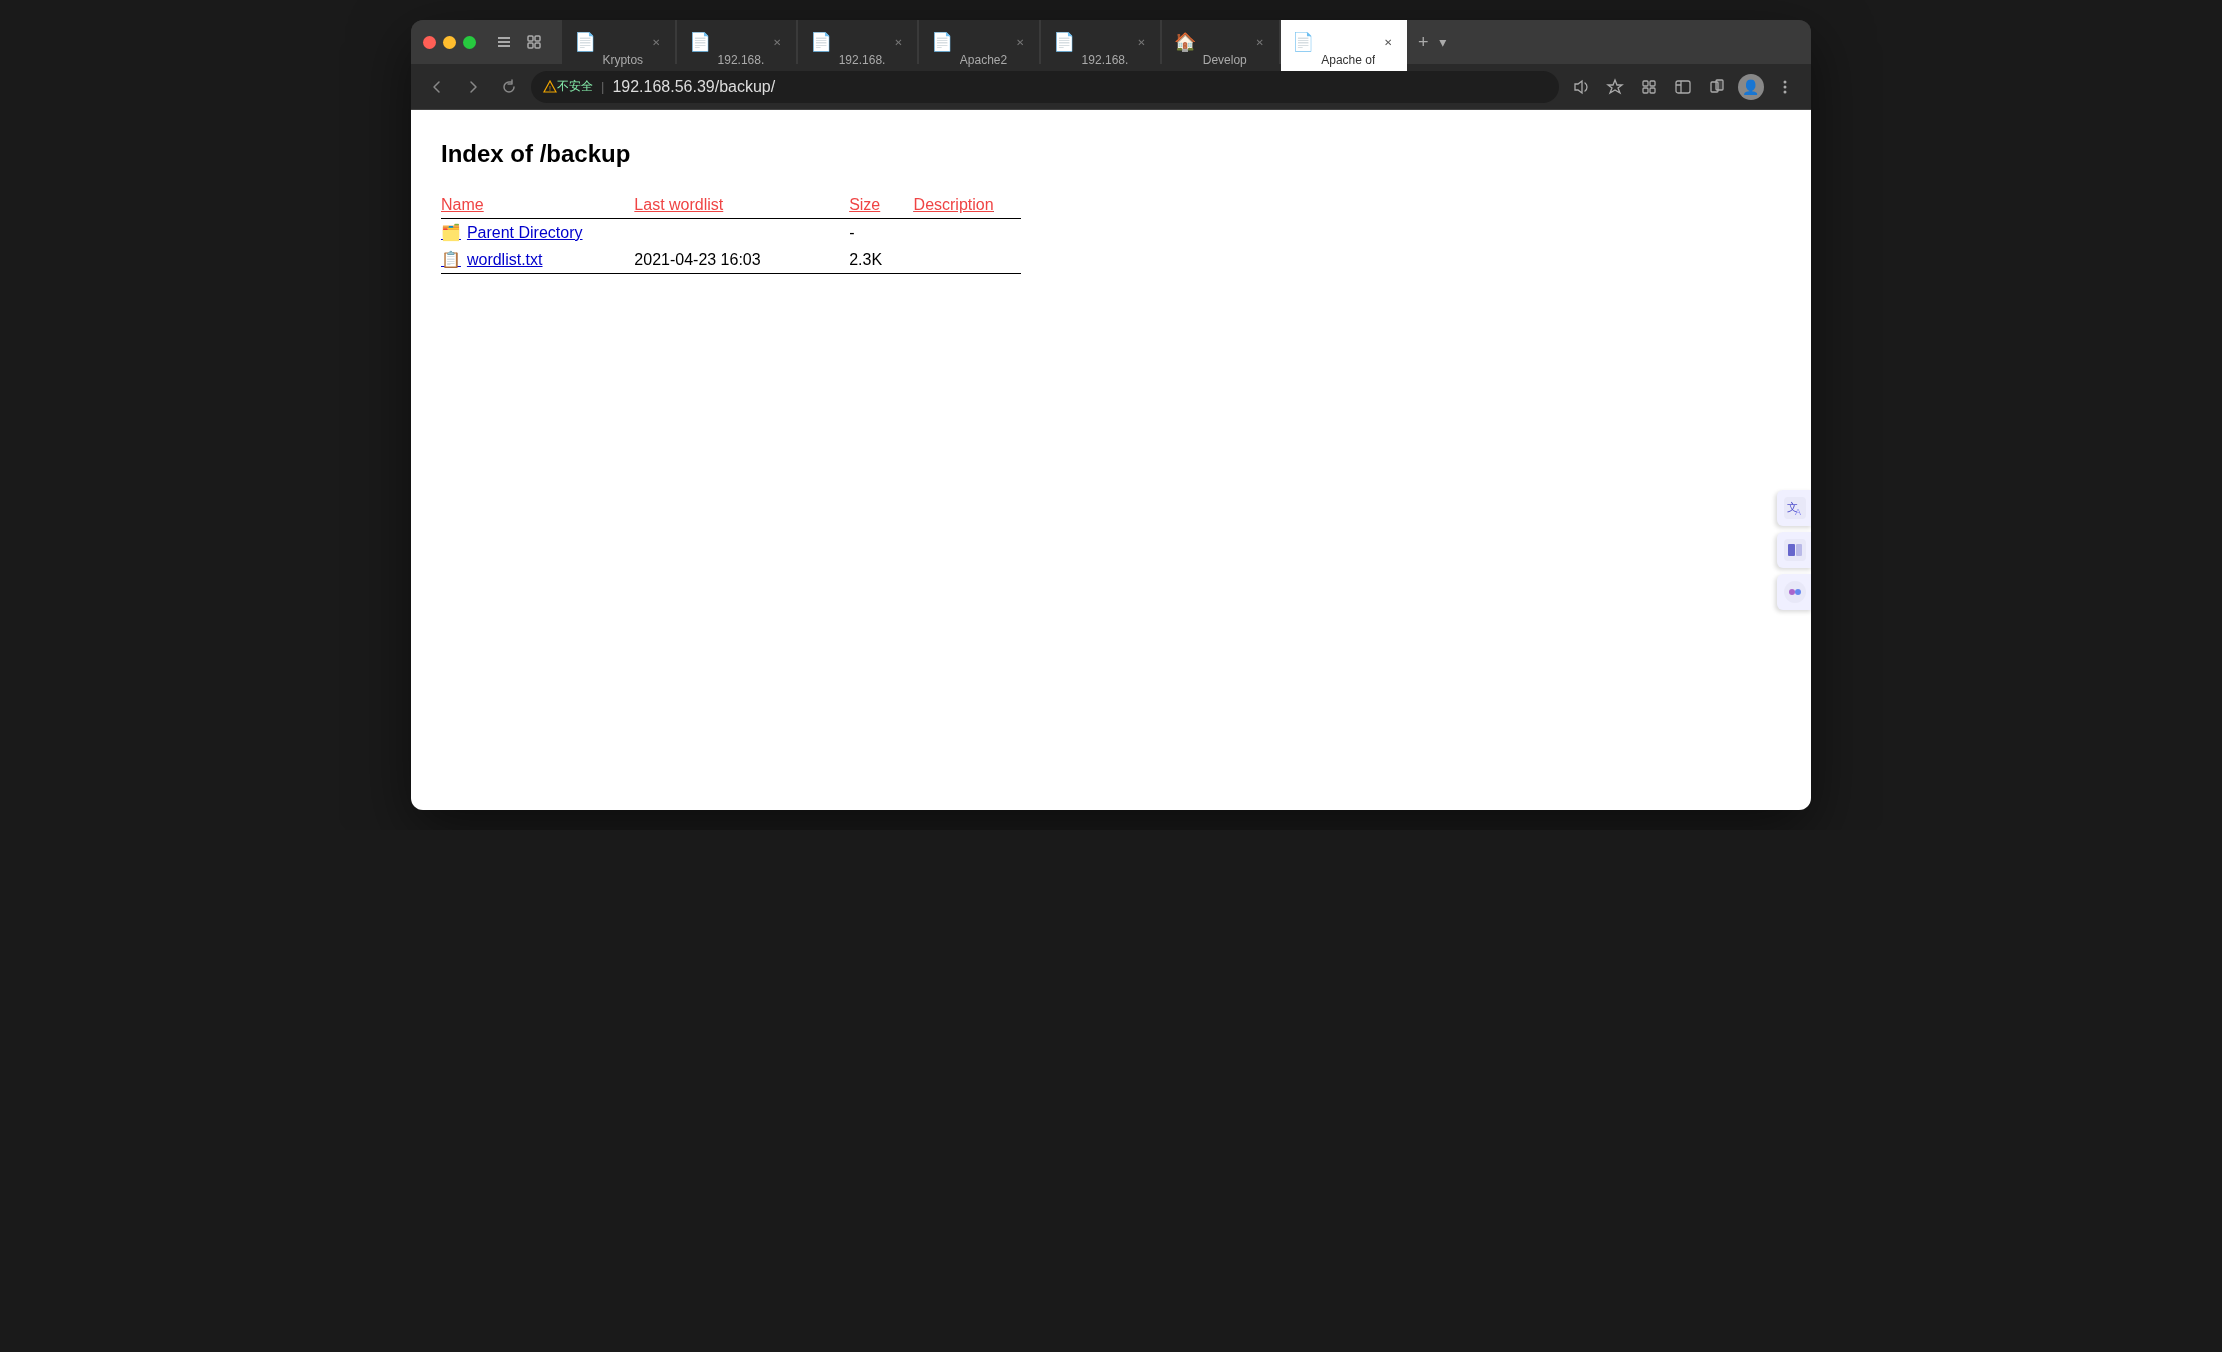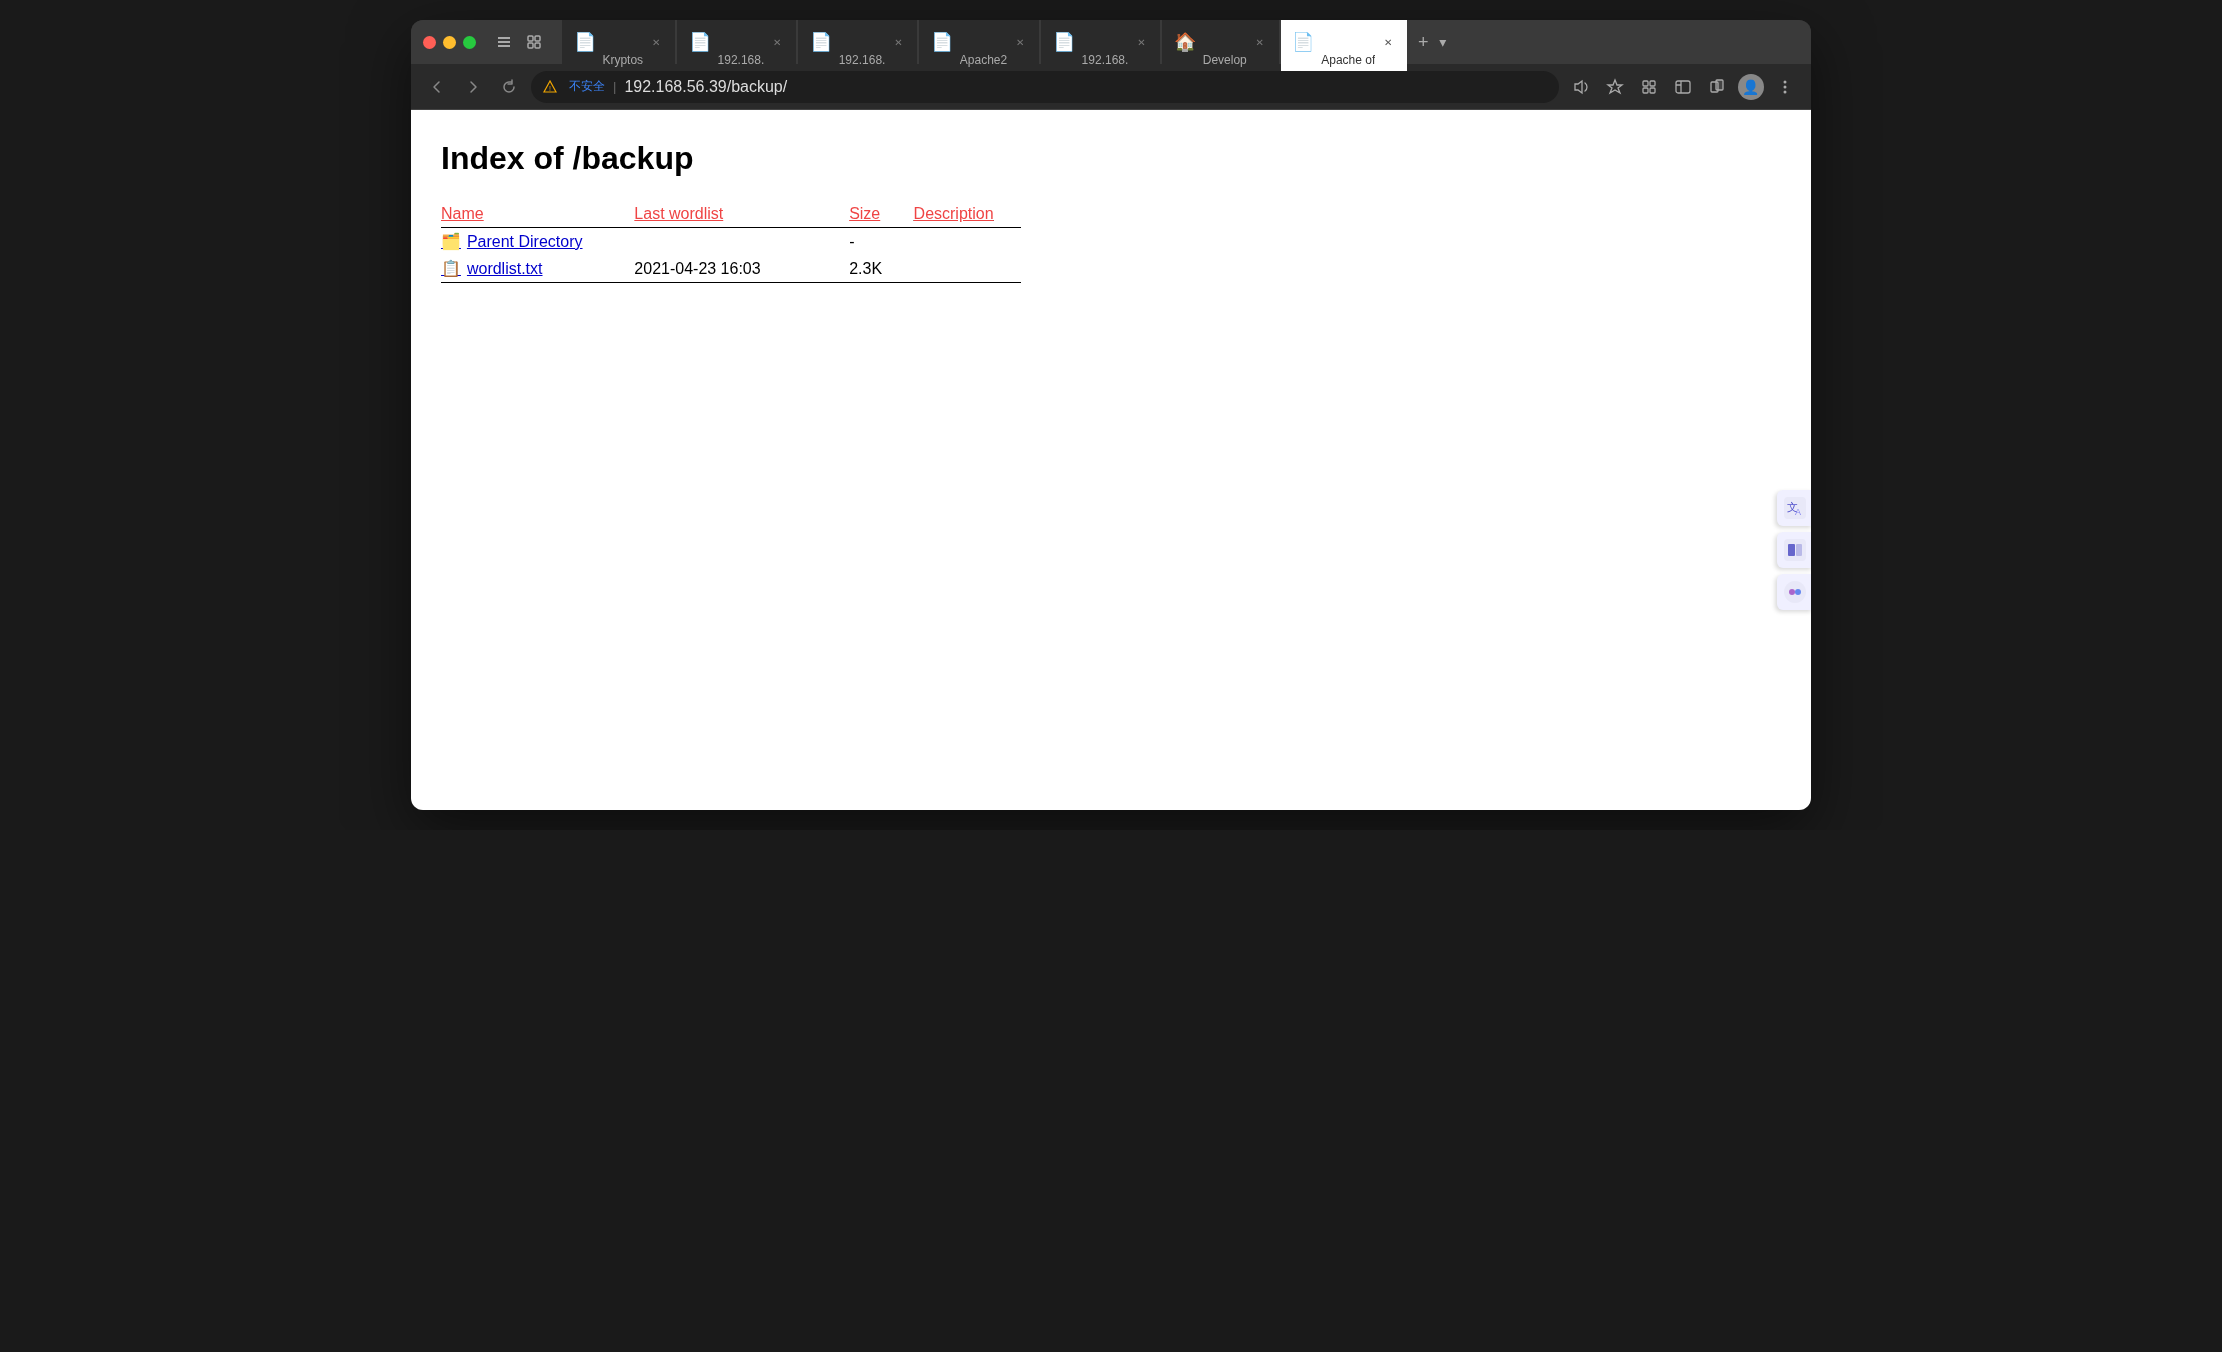--- a/index.html
+++ b/index.html
@@ -131,23 +131,23 @@
       align-items: center;
       padding: 0 12px;
       gap: 8px;
       font-size: 13px;
       color: #ddd;
     }
 
     .security-warning {
       display: flex;
       align-items: center;
-      gap: 12px;
+      gap: 0;
       font-size: 12px;
-      color: #3b82f6;
+      color: #86efac;
     }
 
     .url-text {
       color: #ddd;
       font-size: 16px;
     }
 
     .toolbar-icons {
       display: flex;
       align-items: center;
@@ -167,21 +167,21 @@
 
     
     .page-content {
       background: #ffffff;
       min-height: 700px;
       padding: 30px 30px 30px 30px;
       position: relative;
     }
 
     .page-title {
-      font-size: 32px;
+      font-size: 24px;
       font-weight: bold;
       color: #000;
       margin-bottom: 24px;
       font-family: Arial, sans-serif;
     }
 
     .directory-table {
       border-collapse: collapse;
       min-width: 580px;
     }

